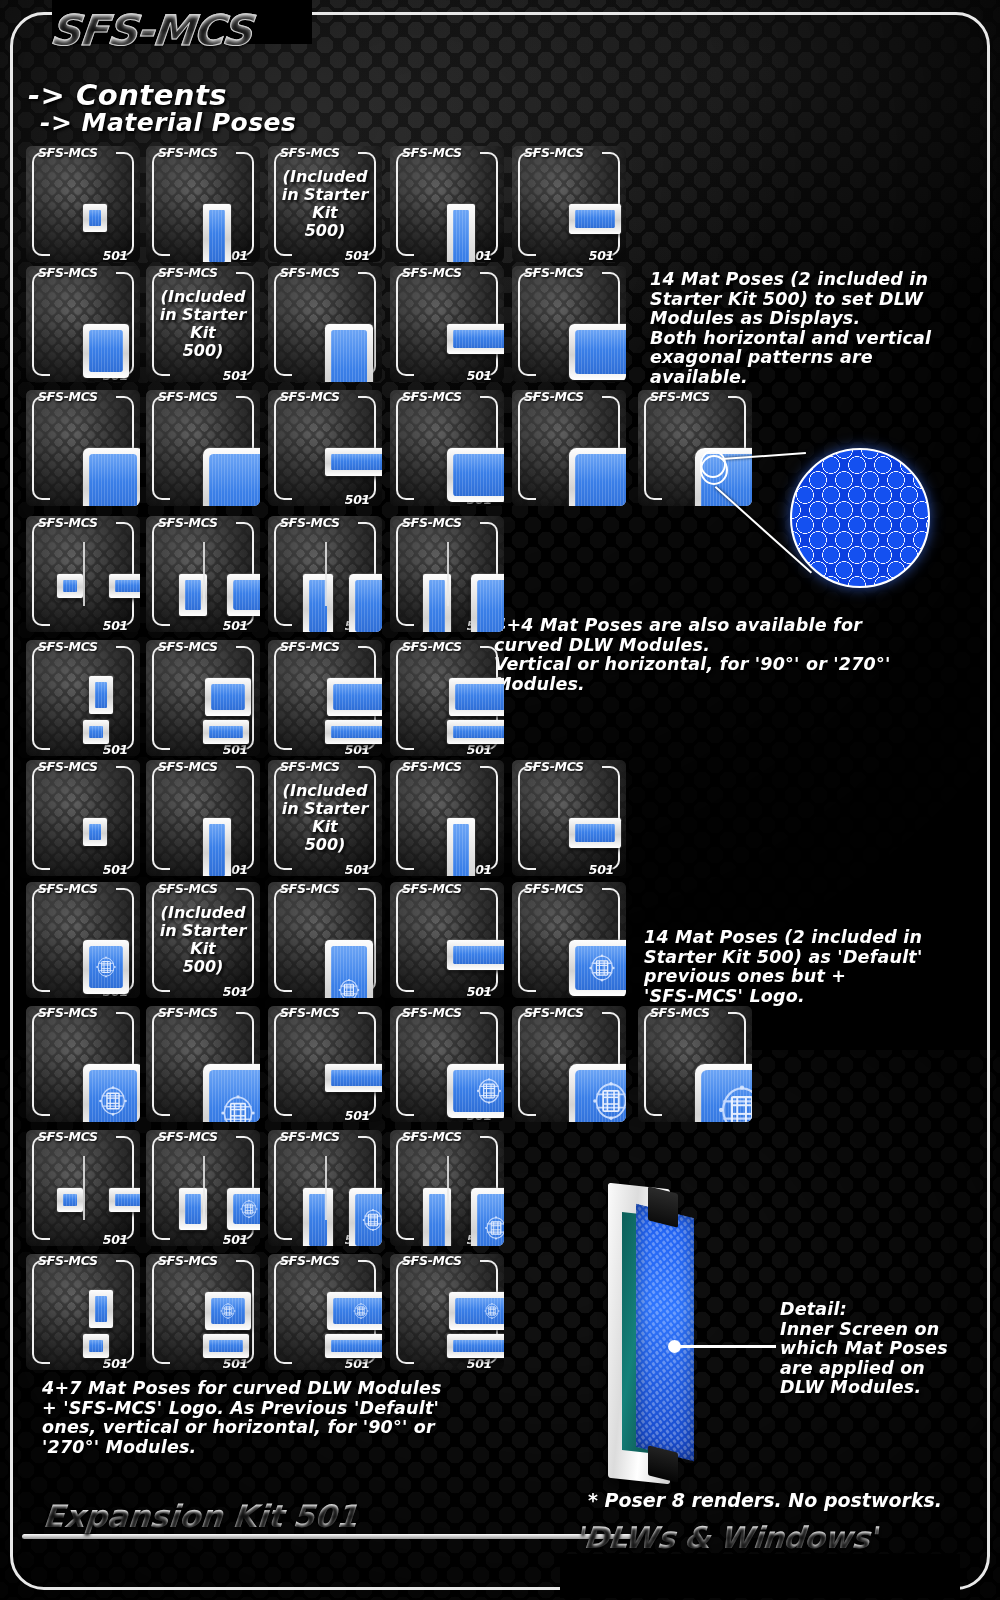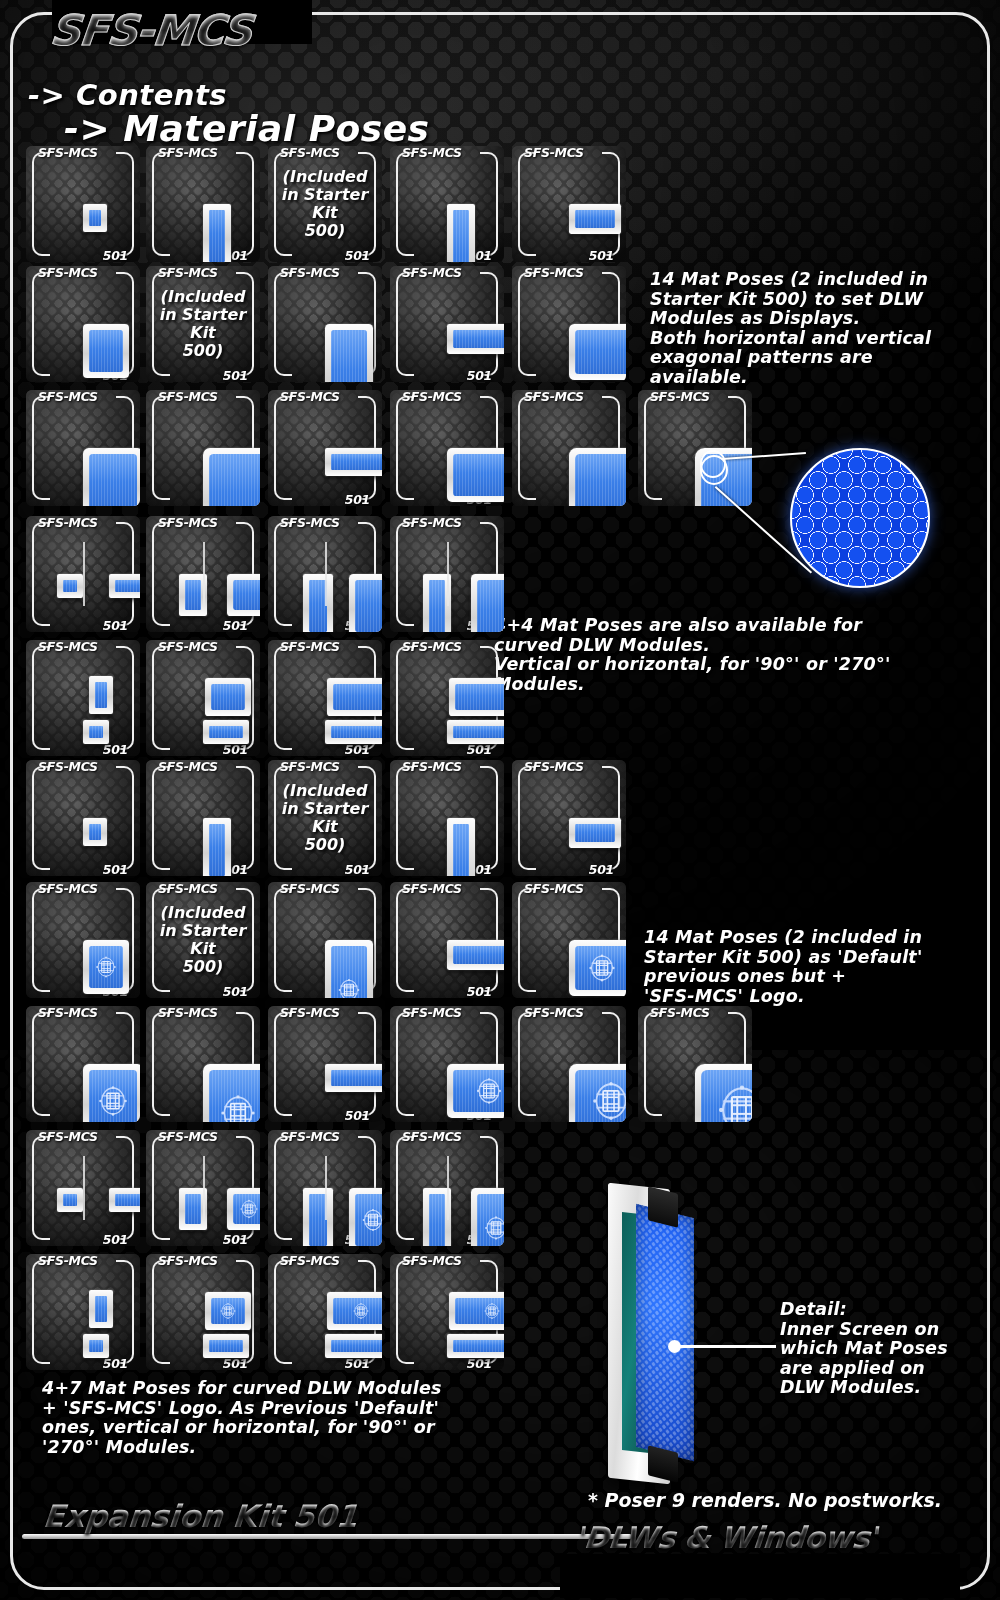--- a/index.html
+++ b/index.html
@@ -63,21 +63,21 @@
     text-shadow:0 2px 4px rgba(0,0,0,.9);
     transform:skewX(-9deg);
   }
   .heading {
     position:absolute; color:#fff; font-weight:bold; font-style:italic;
     font-family:"DejaVu Sans", sans-serif;
     text-shadow:2px 2px 3px rgba(0,0,0,.95), 0 0 2px rgba(0,0,0,.9);
     letter-spacing:.5px;
   }
   #h-contents { left:28px; top:78px; font-size:29px; }
-  #h-matposes { left:64px; top:108px; font-size:36px; }
+  #h-matposes { left:40px; top:108px; font-size:25px; }
 
   
   .info {
     position:absolute; color:#fff; font-weight:bold; font-style:italic;
     font-family:"DejaVu Sans", sans-serif;
     font-size:17.5px; line-height:19.5px; letter-spacing:.2px;
     white-space:pre-line;
     text-shadow:2px 2px 3px rgba(0,0,0,.95);
   }
   #info-1 { left:650px; top:270px; width:320px; }
@@ -1570,14 +1570,14 @@
   <div class="inner-glass"></div>
   <div class="screen3d"></div>
   <div class="cap-t"></div>
   <div class="cap-b"></div>
 </div>
 <div class="detail-lead"></div>
 <div class="detail-dot"></div>
 
 <div class="foot-rule"></div>
 <div class="foot-kit">Expansion Kit 501</div>
-<div class="foot-note">* Poser 9 renders. No postworks.</div>
+<div class="foot-note">* Poser 8 renders. No postworks.</div>
 <div class="foot-sub">'DLWs &amp; Windows'</div>
 
 </body></html>

